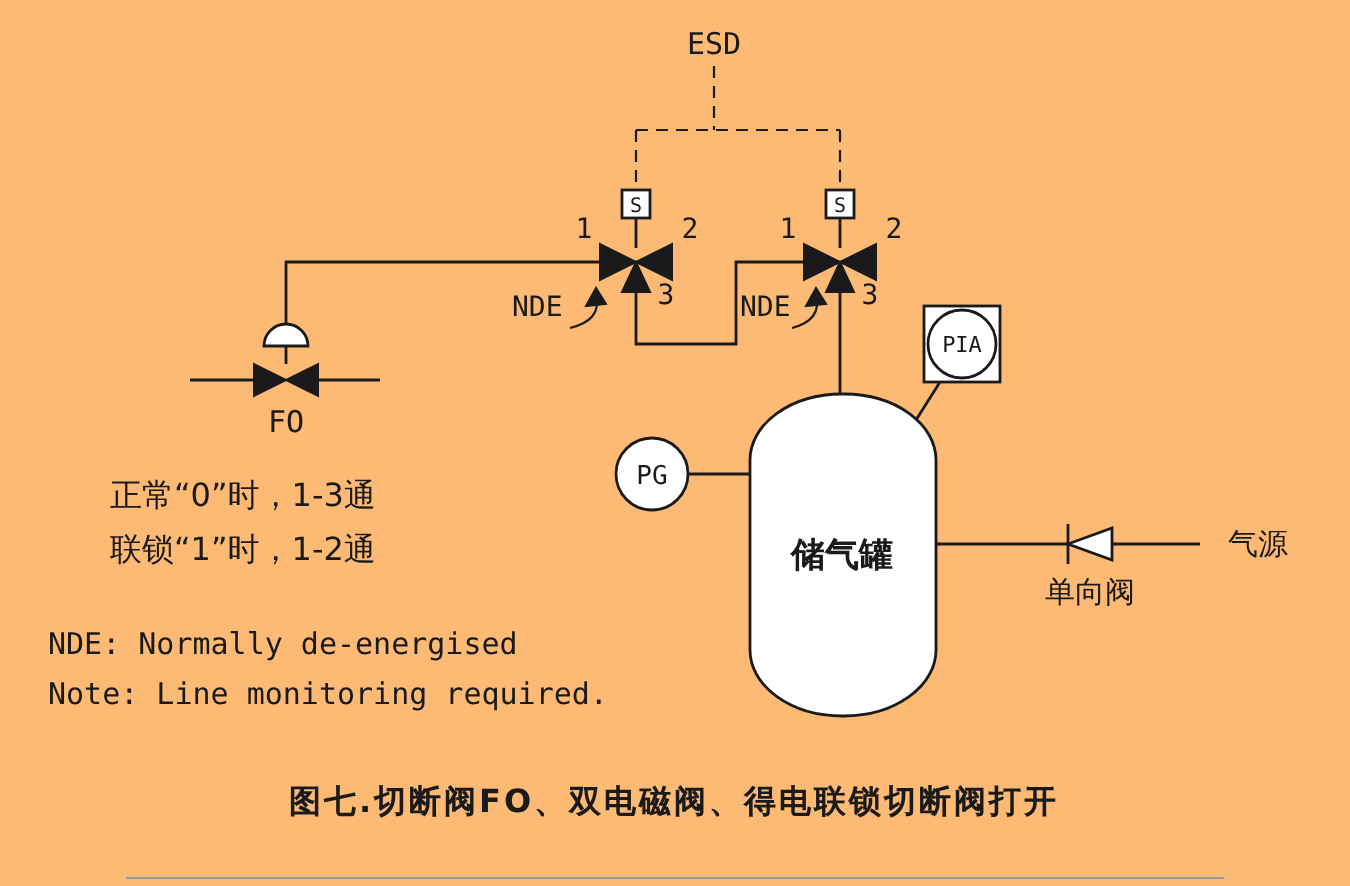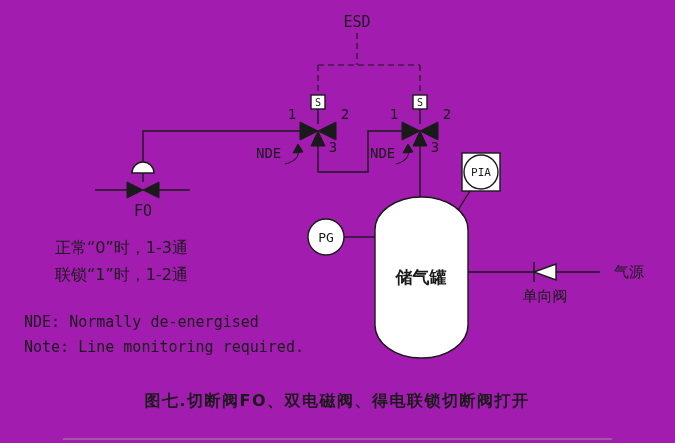--- a/index.html
+++ b/index.html
@@ -1,20 +1,20 @@
 <!DOCTYPE html>
 <html><head>
 <meta charset="utf-8">
 <style>
   html, body { margin: 0; padding: 0; background: #ffffff; }
   .page {
     position: relative;
     width: 675px;
     height: 443px;
-    background: #a21caf;
+    background: #fdba74;
     overflow: hidden;
     font-family: "DejaVu Sans Mono", "DejaVu Sans", monospace;
   }
   svg { position: absolute; top: 0; left: 0; display: block; }
   svg text {
     fill: #1a1a1a;
     font-family: "DejaVu Sans Mono", "DejaVu Sans", monospace;
   }
   svg text.cjk { font-family: "DejaVu Sans", "Liberation Sans", sans-serif; }
   .ln   { stroke: #1a1a1a; stroke-width: 1.4; fill: none; }

